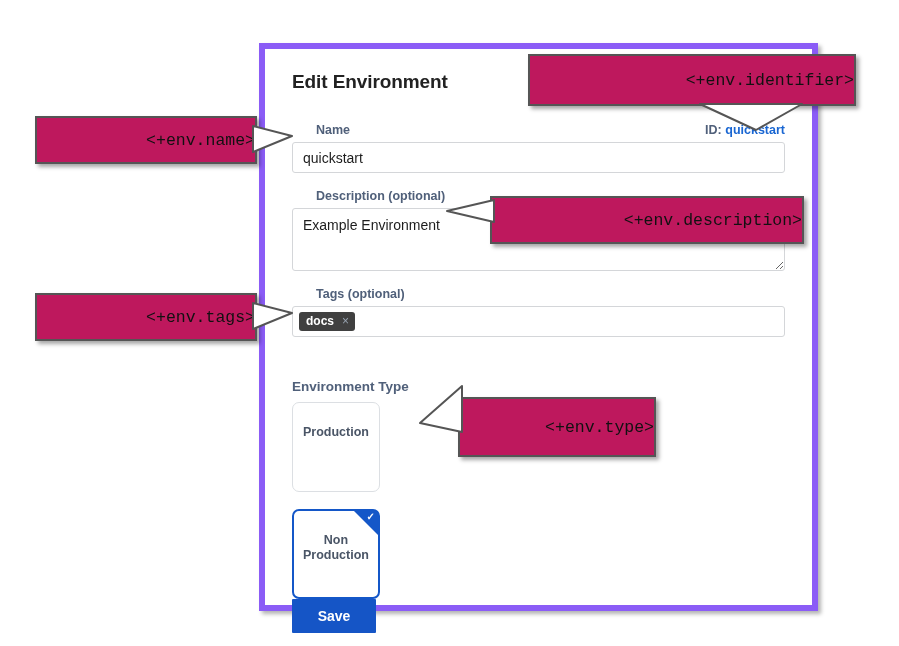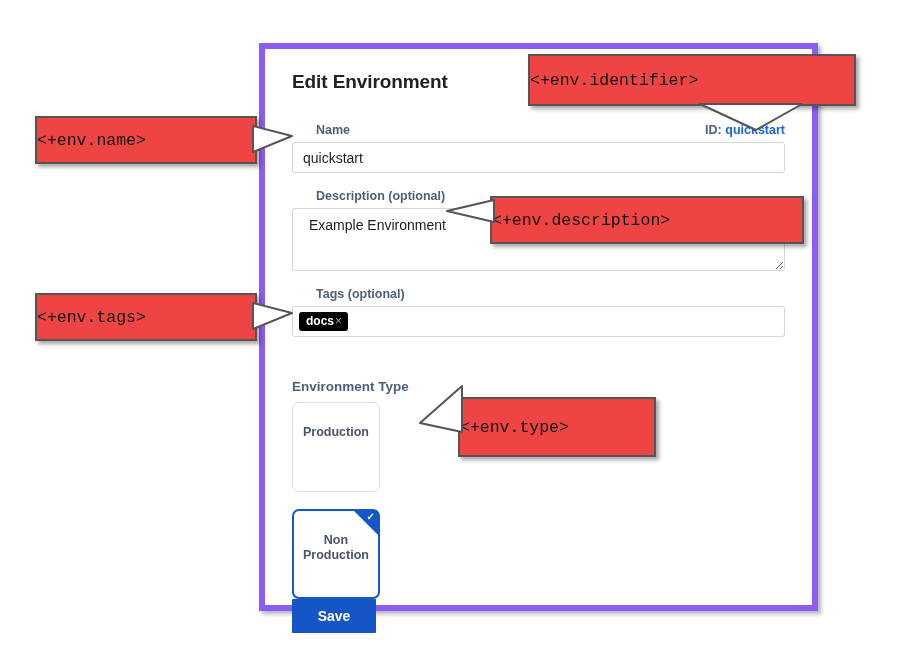--- a/index.html
+++ b/index.html
@@ -93,49 +93,49 @@
   .text-area {
     width: 100%;
     box-sizing: border-box;
     height: 63px;
     border: 1px solid #d4d6d9;
     border-radius: 3px;
     background: #ffffff;
     font-family: "Liberation Sans", sans-serif;
     font-size: 14px;
     color: #1d1d1d;
-    padding: 8px 16px;
+    padding: 8px 10px;
     outline: none;
     resize: vertical;
     display: block;
   }
 
   
   .tags-input {
     width: 100%;
     box-sizing: border-box;
     min-height: 31px;
     border: 1px solid #d4d6d9;
     border-radius: 3px;
     background: #ffffff;
     padding: 4px 6px;
     display: flex;
     align-items: center;
     gap: 5px;
   }
   .tag-chip {
-    background: #000000;
+    background: #404040;
     color: #ffffff;
     border-radius: 3px;
     font-size: 12px;
     font-weight: bold;
     padding: 3px 6px 4px 7px;
     display: inline-flex;
     align-items: flex-start;
-    gap: 1px;
+    gap: 8px;
     line-height: 1;
   }
   .tag-remove {
     color: #98a3b0;
     font-size: 12px;
     font-weight: normal;
     cursor: pointer;
     line-height: 1;
   }
 
@@ -210,26 +210,26 @@
     font-size: 14px;
     font-weight: bold;
     width: 84px;
     height: 34px;
     cursor: pointer;
   }
 
   
   .callout {
     position: absolute;
-    background: #ef4444;
+    background: #be185d;
     border: 2px solid #555555;
     box-shadow: 3px 3px 4px rgba(0,0,0,0.35);
     display: flex;
     align-items: center;
-    justify-content: flex-start;
+    justify-content: flex-end;
     font-family: "Liberation Mono", monospace;
     font-size: 16.5px;
     color: #111111;
     box-sizing: border-box;
     z-index: 4;
     letter-spacing: 0px;
   }
 
   
   .tail-svg {

